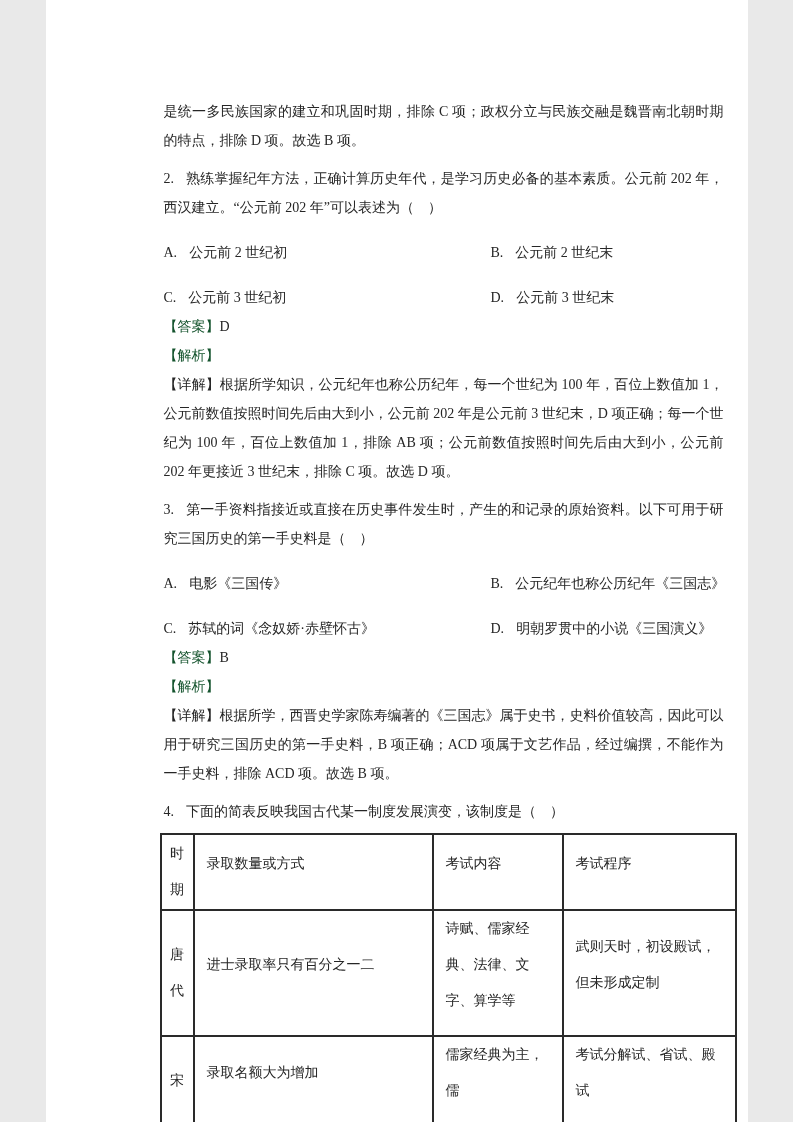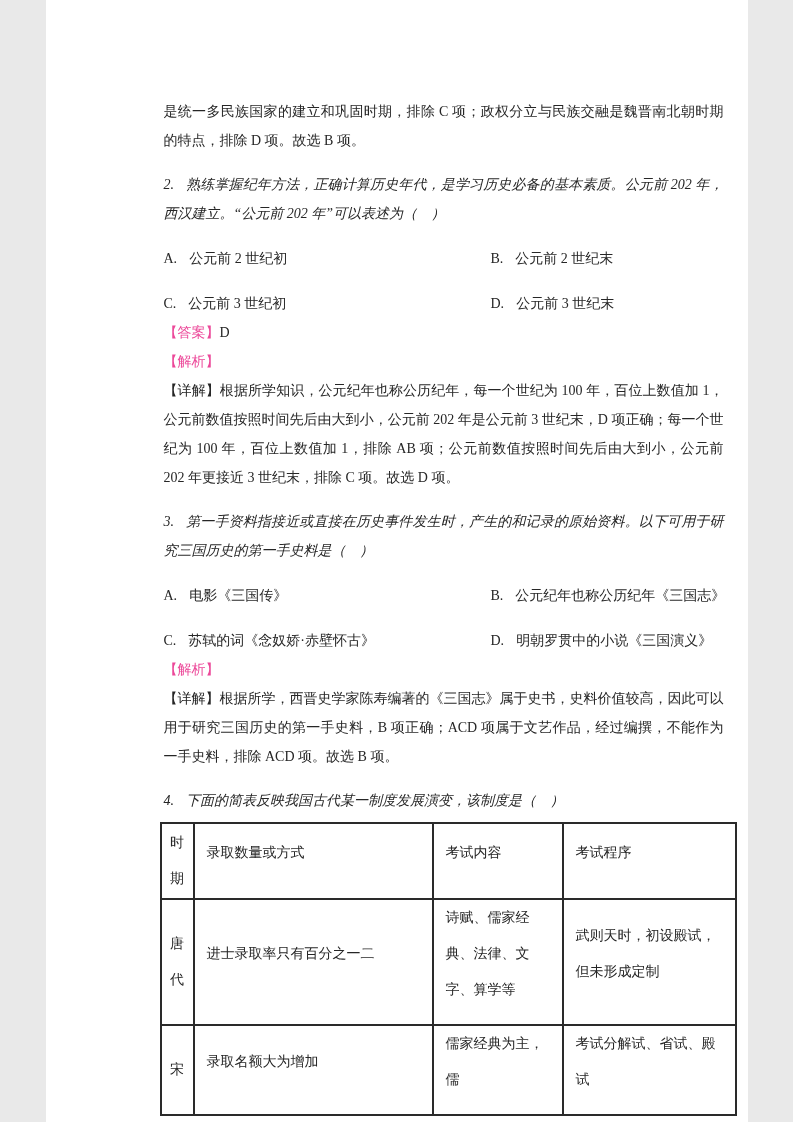--- a/index.html
+++ b/index.html
@@ -19,26 +19,26 @@
     left: 118px;
     top: 97px;
     width: 560px;
     font-size: 14px;
     line-height: 29px;
   }
   .para {
     text-align: justify;
     margin: 0;
   }
-  .q { margin-top: 15px; font-style: italic; }
+  .q { margin-top: 9px; }
   .q-no {
     display: inline-block;
     margin-right: 12px;
   }
-  .accent { color: #ec4899; }
+  .accent { color: #14532d; }
   .opt-row {
     display: grid;
     grid-template-columns: 327px 1fr;
     margin-top: 16px;
   }
   .opt { white-space: nowrap; }
   .opt-letter {
     display: inline-block;
     margin-right: 12px;
   }
@@ -116,20 +116,23 @@
     </div>
     <div class="opt-row">
       <div class="opt">
         <span class="opt-letter">C.</span><span>苏轼的词《念奴娇·赤壁怀古》</span>
       </div>
       <div class="opt">
         <span class="opt-letter">D.</span><span>明朝罗贯中的小说《三国演义》</span>
       </div>
     </div>
     <p class="para">
+      <span class="accent">【答案】</span><span>B</span>
+    </p>
+    <p class="para">
       <span class="accent">【解析】</span>
     </p>
     <p class="para">
       <span>【详解】</span><span>根据所学，西晋史学家陈寿编著的《三国志》属于史书，史料价值较高，因此可以用于研究三国历史的第一手史料，B 项正确；ACD 项属于文艺作品，经过编撰，不能作为一手史料，排除 ACD 项。故选 B 项。</span>
     </p>
 
     <p class="para q">
       <span class="q-no">4.</span><span>下面的简表反映我国古代某一制度发展演变，该制度是（　）</span>
     </p>
 

